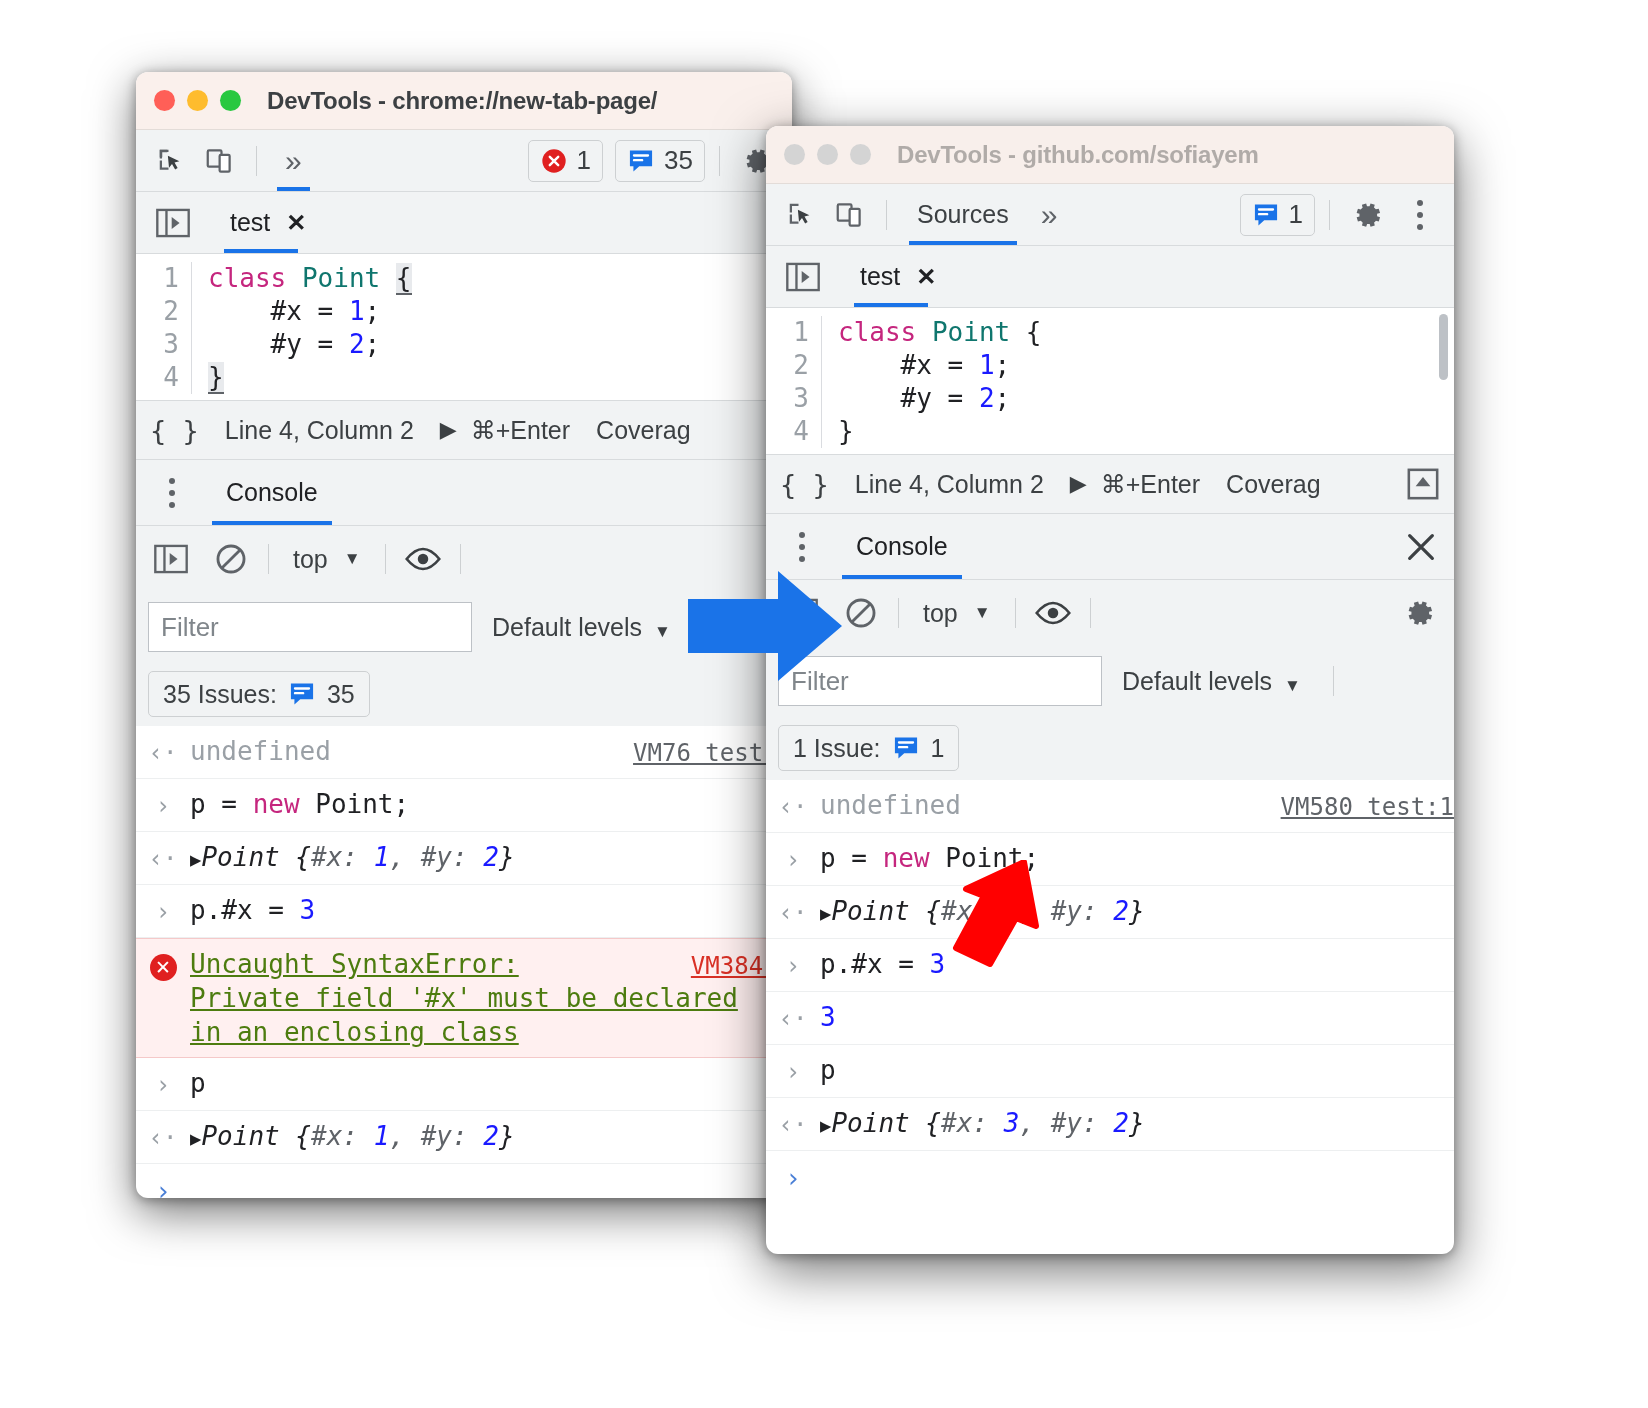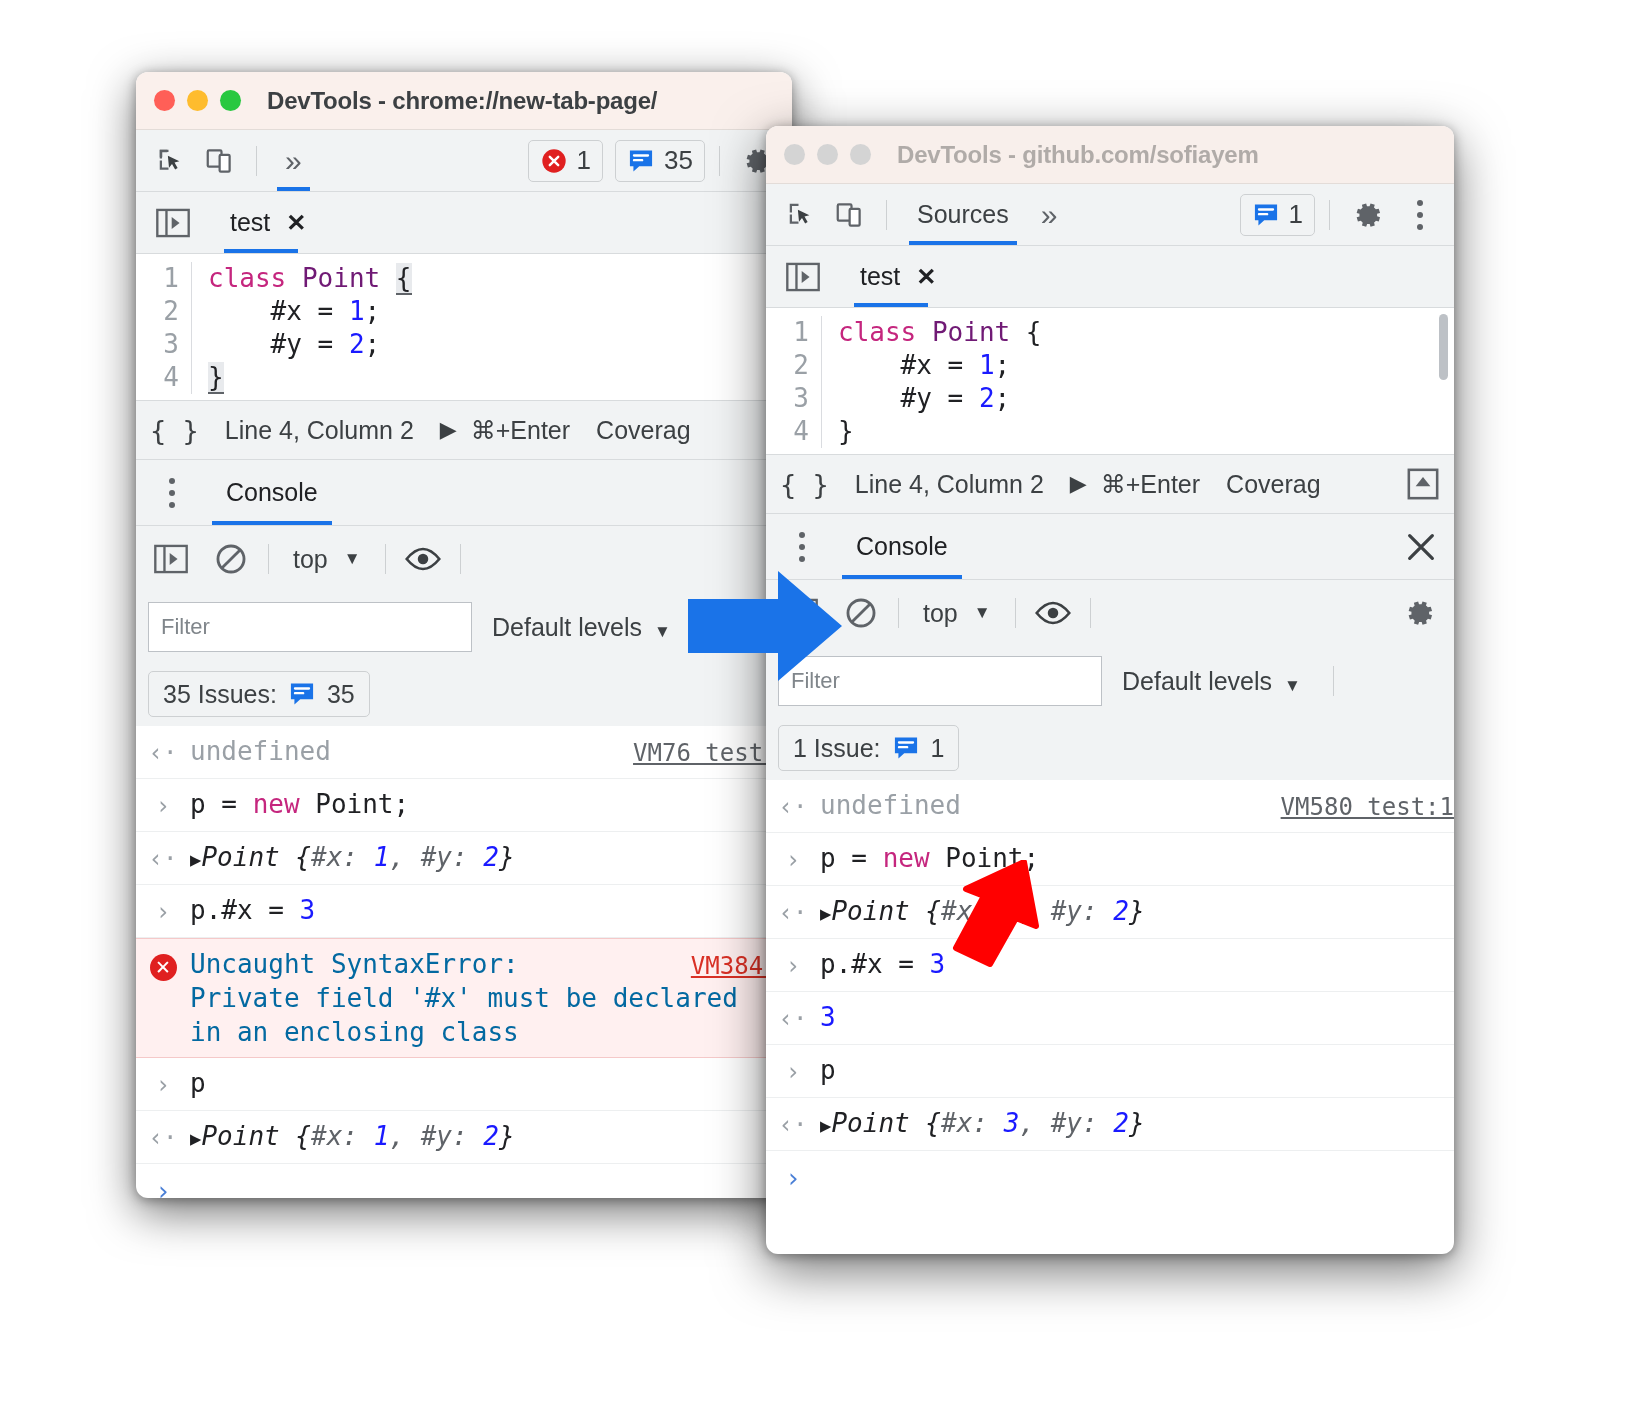--- a/index.html
+++ b/index.html
@@ -93,21 +93,21 @@
     font-size: 26px; line-height: 33px;
     padding: 8px 0 10px 0;
   }
   .codeline { display: flex; }
   .gutter {
     width: 56px; text-align: right; color: #9aa0a6;
     padding-right: 12px; border-right: 1px solid #dadce0; flex: 0 0 auto;
   }
   .code { padding-left: 16px; white-space: pre; color: #202124; }
   .kw { color: #c5267e; }
-  .cls { color: #701a75; }
+  .cls { color: #0f766e; }
   .num-lit { color: #1a1aff; }
   .brace-hl { background: #e8eaed; border-bottom: 2px solid #5f6368; }
 
   
   .statusbar {
     height: 60px; background: #f1f3f4;
     border-top: 1px solid #d8dbdd; border-bottom: 1px solid #d8dbdd;
     display: flex; align-items: center; gap: 26px;
     padding: 0 14px; font-size: 25px; color: #3c4043; white-space: nowrap;
   }
@@ -141,21 +141,21 @@
   .tri-down { font-size: 17px; color: #3c4043; }
 
   
   .filter-row {
     height: 70px; background: #f1f3f4;
     display: flex; align-items: center; padding: 0 12px; gap: 20px;
   }
   .filter-box {
     width: 324px; height: 50px; background: #fff;
     border: 1px solid #bdc1c6; display: flex; align-items: center;
-    padding: 0 12px; font-size: 22px; color: #80868b;
+    padding: 0 12px; font-size: 26px; color: #80868b;
   }
   .levels { font-size: 25px; color: #3c4043; display: flex; align-items: flex-end; gap: 12px; }
 
   
   .issues-row { height: 64px; background: #f1f3f4; display: flex; align-items: center; padding: 0 12px; }
   .issues-chip {
     display: flex; align-items: center; gap: 11px;
     border: 1px solid #cdd0d2; border-radius: 5px;
     height: 46px; padding: 0 14px; font-size: 25px; color: #3c4043;
   }
@@ -178,21 +178,21 @@
   }
   .dim { color: #9aa0a6; }
   .objpreview { font-style: italic; color: #202124; }
   .objpreview .k { color: #5f6368; font-style: italic; }
   .objpreview .v { color: #1a1aff; font-style: italic; }
   .arrow-r { font-size: 19px; }
   .msg.error {
     background: #fff0f0; border-top: 1px solid #f5c9c9; border-bottom: 1px solid #f5c9c9;
     color: #d93025;
   }
-  .msg.error .body { color: #0369a1; }
+  .msg.error .body { color: #4d7c0f; text-decoration: underline; }
   .msg.error .src { color: #d93025; }
   .errdot {
     width: 27px; height: 27px; border-radius: 50%; background: #e02020;
     color: #fff; font-size: 19px; line-height: 27px; text-align: center;
     display: inline-block; font-family: "Liberation Sans", sans-serif;
   }
   .prompt-row { display: flex; align-items: center; min-height: 54px; padding-left: 0; }
   .prompt-row .mark { width: 54px; text-align: center; color: #4a7fd6; font-size: 26px; font-family: "DejaVu Sans Mono", monospace; }
 
   

